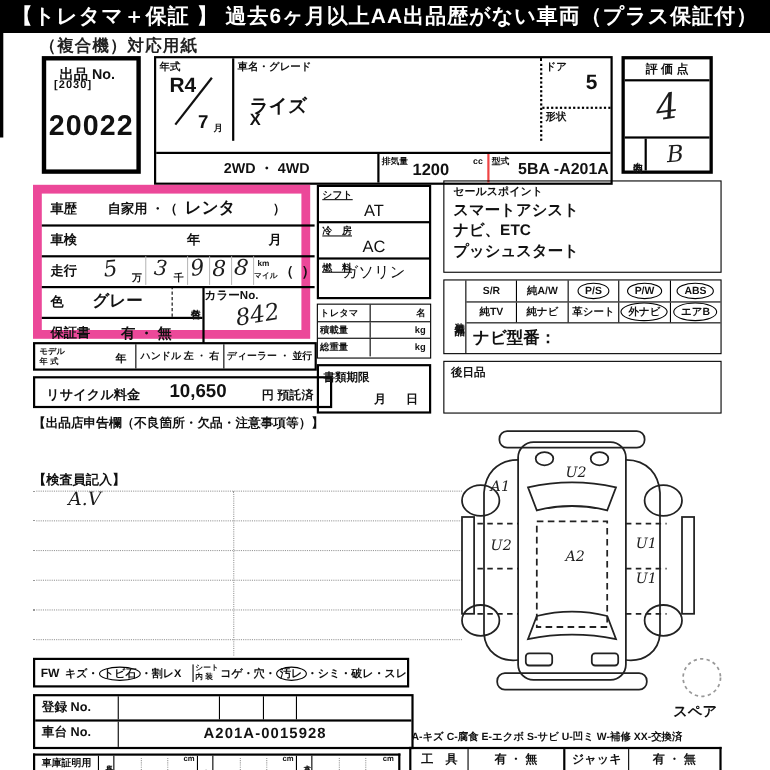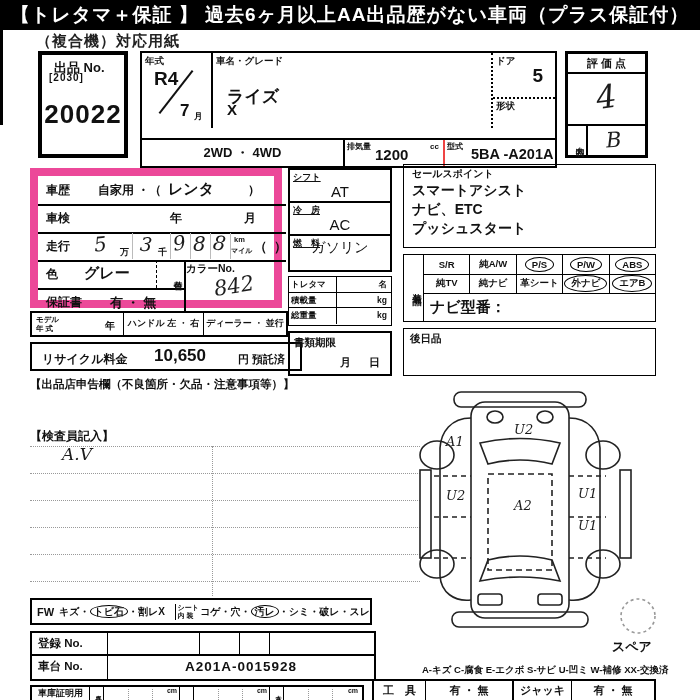--- a/index.html
+++ b/index.html
@@ -133,21 +133,21 @@
   .regdiv { position:absolute; top:0; bottom:0; border-left:1.5px solid #000;}
   .chassisv { flex:1; text-align:center; font-size:13.5px; font-weight:bold; letter-spacing:1px; line-height:21px;}
 
   .garagebox { position:absolute; left:30px; top:685px; width:334px; height:15px; border:2px solid #000; border-bottom:none; display:flex;}
   .garagebox .gl { width:58px; border-right:1.5px solid #000; font-size:9px; font-weight:bold; text-align:center; line-height:13px; white-space:nowrap;}
   .dim-l { width:14px; border-right:1px solid #000; writing-mode:vertical-rl; text-orientation:upright; font-size:7px; font-weight:bold; text-align:center;}
   .dim-v { width:76px; border-right:1.5px solid #000; position:relative;}
   .dim-v .cm { position:absolute; right:2px; top:0; font-size:7px; font-weight:bold;}
   .dim-v i { position:absolute; top:2px; bottom:0; border-left:1px dotted #999;}
 
-  .legend { position:absolute; left:374px; top:664px; font-size:9.5px; font-weight:bold; white-space:nowrap;margin-left:48px;}
+  .legend { position:absolute; left:374px; top:664px; font-size:9.5px; font-weight:bold; white-space:nowrap;}
   .toolsbox { position:absolute; left:372px; top:679px; width:284px; height:21px; border:2px solid #000; border-bottom:none; display:flex;}
   .toolsbox div { display:flex; align-items:center; justify-content:center; font-size:11px; font-weight:bold; white-space:nowrap;}
   .t1 { width:52px; border-right:1.5px solid #000;}
   .t2 { width:88px; border-right:2.5px solid #000;}
   .t3 { width:58px; border-right:1.5px solid #000;}
   .t4 { flex:1;}
 </style>
 </head>
 <body>
 

